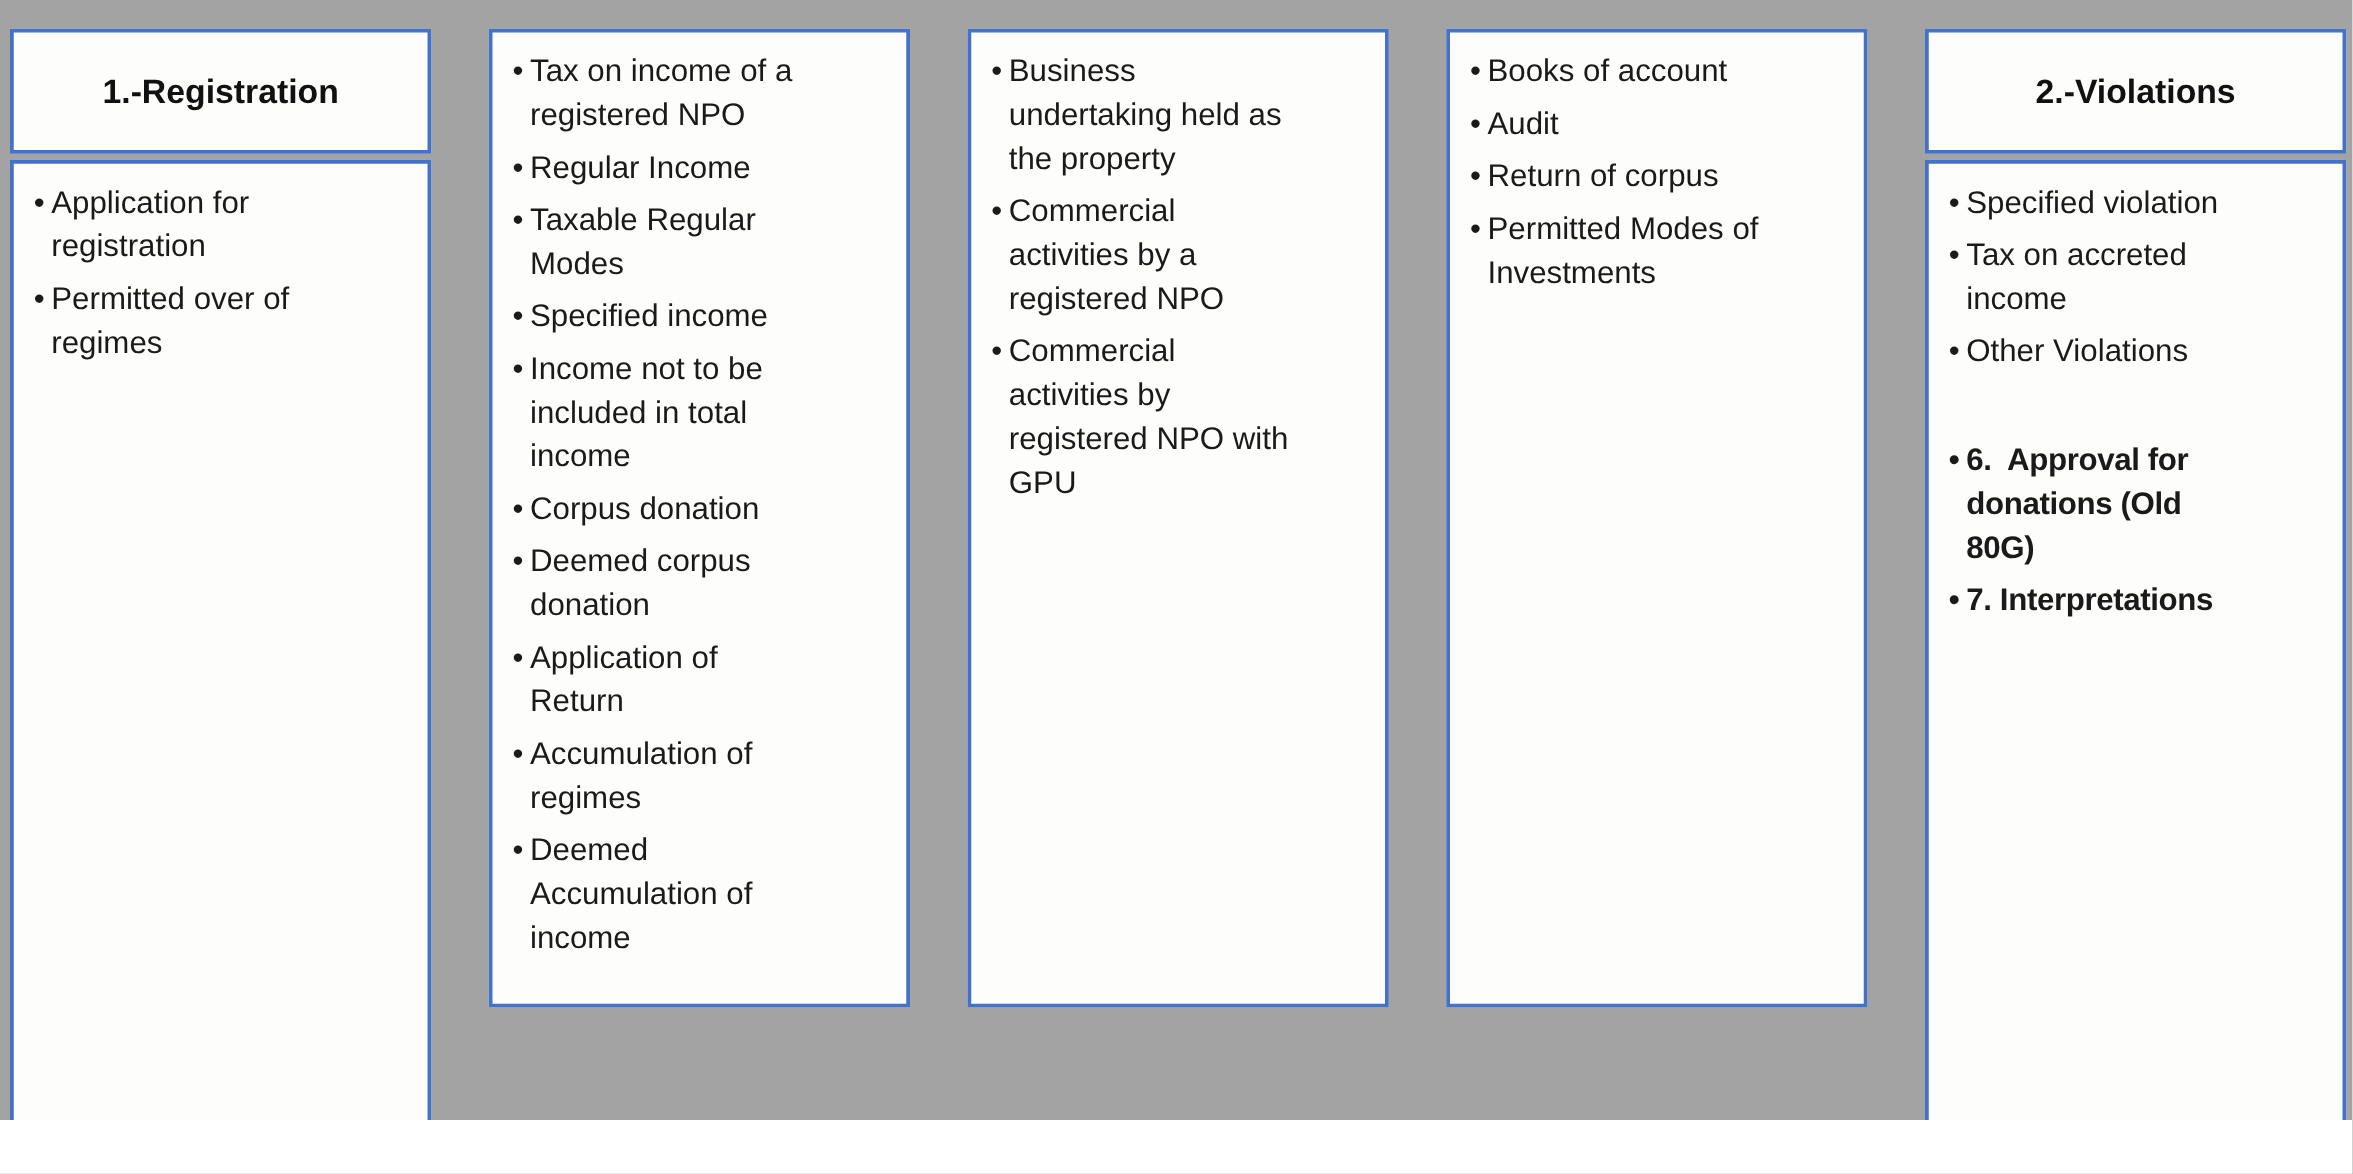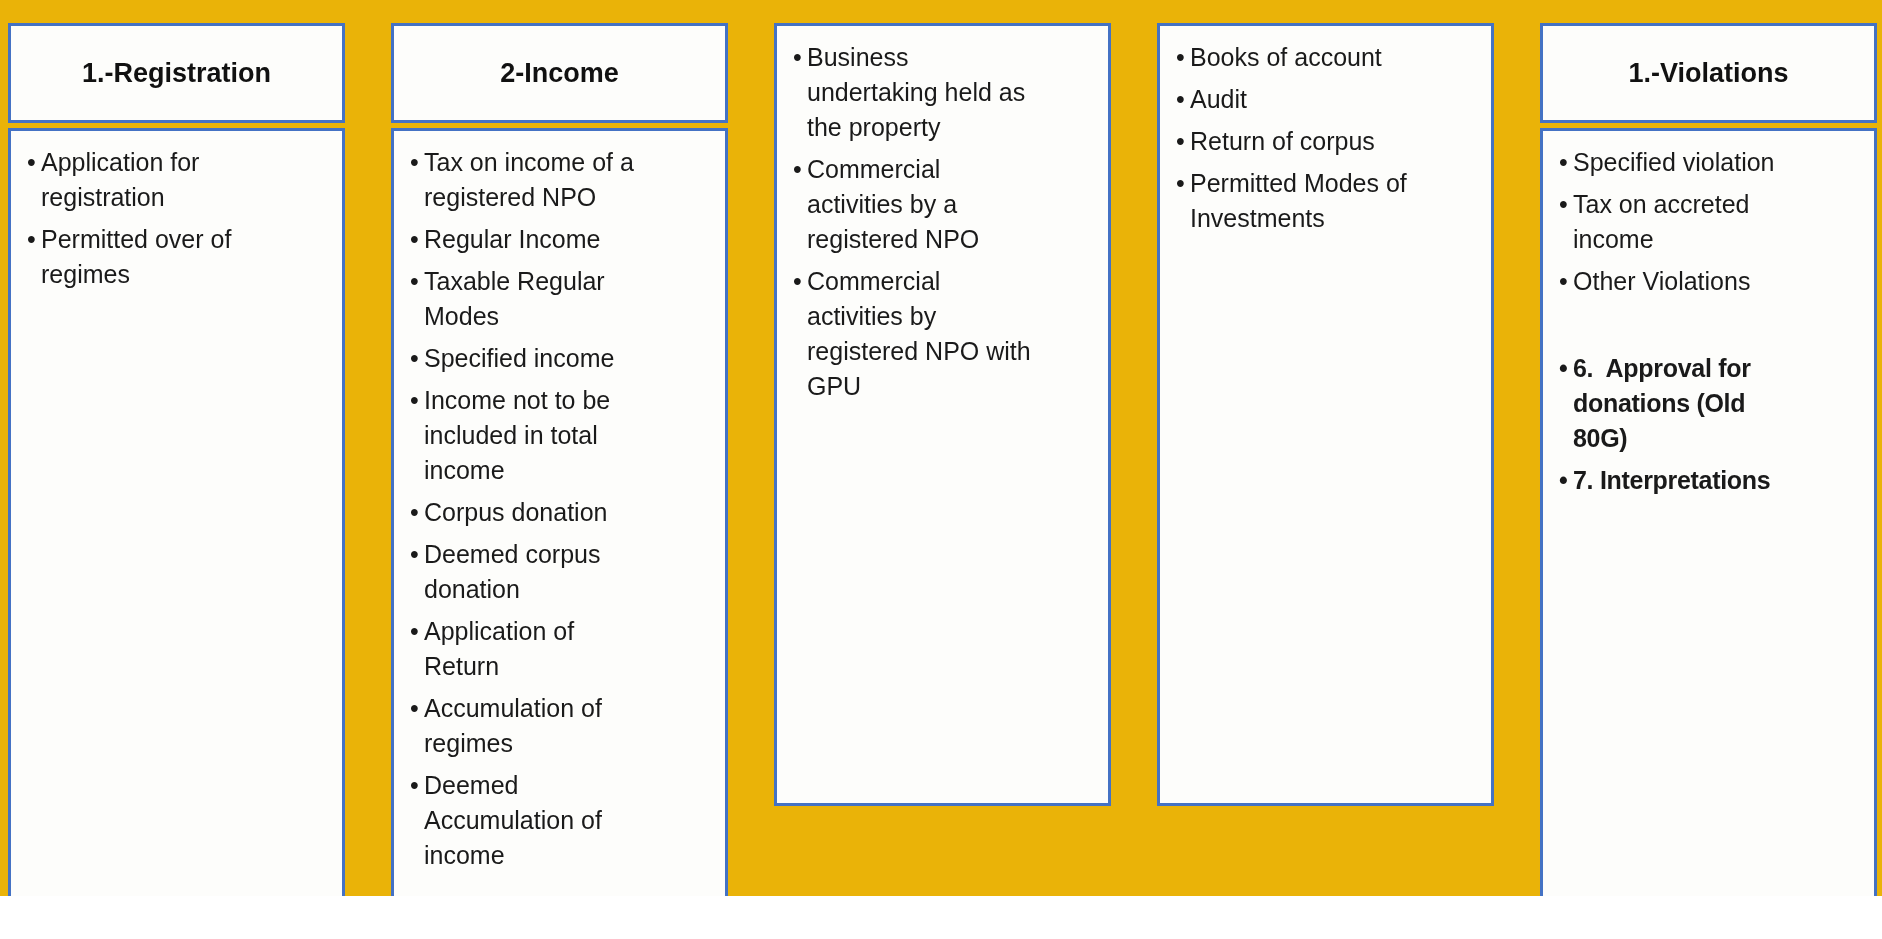--- a/index.html
+++ b/index.html
@@ -5,21 +5,21 @@
   html, body {
     margin: 0;
     padding: 0;
     background: #ffffff;
     font-family: "Liberation Sans", sans-serif;
   }
   .canvas {
     position: relative;
     width: 1882px;
     height: 896px;
-    background: #eab308;
+    background: #a3a3a3;
     overflow: hidden;
   }
   .board {
     position: absolute;
     left: 8px;
     top: 23px;
     display: flex;
     gap: 46px;
   }
   .column {
@@ -94,108 +94,105 @@
           <span class="item-text">Application for registration</span>
         </div>
         <div class="item">
           <span class="bullet">•</span>
           <span class="item-text">Permitted over of regimes</span>
         </div>
       </div>
     </div>
 
     <div class="column">
+      <div class="body-box">
+        <div class="item">
+          <span class="bullet">•</span>
+          <span class="item-text">Tax on income of a registered NPO</span>
+        </div>
+        <div class="item">
+          <span class="bullet">•</span>
+          <span class="item-text">Regular Income</span>
+        </div>
+        <div class="item">
+          <span class="bullet">•</span>
+          <span class="item-text">Taxable Regular Modes</span>
+        </div>
+        <div class="item">
+          <span class="bullet">•</span>
+          <span class="item-text">Specified income</span>
+        </div>
+        <div class="item">
+          <span class="bullet">•</span>
+          <span class="item-text">Income not to be included in total income</span>
+        </div>
+        <div class="item">
+          <span class="bullet">•</span>
+          <span class="item-text">Corpus donation</span>
+        </div>
+        <div class="item">
+          <span class="bullet">•</span>
+          <span class="item-text">Deemed corpus donation</span>
+        </div>
+        <div class="item">
+          <span class="bullet">•</span>
+          <span class="item-text">Application of Return</span>
+        </div>
+        <div class="item">
+          <span class="bullet">•</span>
+          <span class="item-text">Accumulation of regimes</span>
+        </div>
+        <div class="item">
+          <span class="bullet">•</span>
+          <span class="item-text">Deemed Accumulation of income</span>
+        </div>
+      </div>
+    </div>
+
+    <div class="column">
+      <div class="body-box">
+        <div class="item">
+          <span class="bullet">•</span>
+          <span class="item-text">Business undertaking held as the property</span>
+        </div>
+        <div class="item">
+          <span class="bullet">•</span>
+          <span class="item-text">Commercial activities by a registered NPO</span>
+        </div>
+        <div class="item">
+          <span class="bullet">•</span>
+          <span class="item-text">Commercial activities by registered NPO with GPU</span>
+        </div>
+      </div>
+    </div>
+
+    <div class="column">
+      <div class="body-box">
+        <div class="item">
+          <span class="bullet">•</span>
+          <span class="item-text">Books of account</span>
+        </div>
+        <div class="item">
+          <span class="bullet">•</span>
+          <span class="item-text">Audit</span>
+        </div>
+        <div class="item">
+          <span class="bullet">•</span>
+          <span class="item-text">Return of corpus</span>
+        </div>
+        <div class="item">
+          <span class="bullet">•</span>
+          <span class="item-text">Permitted Modes of Investments</span>
+        </div>
+      </div>
+    </div>
+
+    <div class="column">
       <div class="header-box">
-        <div class="header-title">2-Income</div>
-      </div>
-      <div class="body-box">
-        <div class="item">
-          <span class="bullet">•</span>
-          <span class="item-text">Tax on income of a registered NPO</span>
-        </div>
-        <div class="item">
-          <span class="bullet">•</span>
-          <span class="item-text">Regular Income</span>
-        </div>
-        <div class="item">
-          <span class="bullet">•</span>
-          <span class="item-text">Taxable Regular Modes</span>
-        </div>
-        <div class="item">
-          <span class="bullet">•</span>
-          <span class="item-text">Specified income</span>
-        </div>
-        <div class="item">
-          <span class="bullet">•</span>
-          <span class="item-text">Income not to be included in total income</span>
-        </div>
-        <div class="item">
-          <span class="bullet">•</span>
-          <span class="item-text">Corpus donation</span>
-        </div>
-        <div class="item">
-          <span class="bullet">•</span>
-          <span class="item-text">Deemed corpus donation</span>
-        </div>
-        <div class="item">
-          <span class="bullet">•</span>
-          <span class="item-text">Application of Return</span>
-        </div>
-        <div class="item">
-          <span class="bullet">•</span>
-          <span class="item-text">Accumulation of regimes</span>
-        </div>
-        <div class="item">
-          <span class="bullet">•</span>
-          <span class="item-text">Deemed Accumulation of income</span>
-        </div>
-      </div>
-    </div>
-
-    <div class="column">
-      <div class="body-box">
-        <div class="item">
-          <span class="bullet">•</span>
-          <span class="item-text">Business undertaking held as the property</span>
-        </div>
-        <div class="item">
-          <span class="bullet">•</span>
-          <span class="item-text">Commercial activities by a registered NPO</span>
-        </div>
-        <div class="item">
-          <span class="bullet">•</span>
-          <span class="item-text">Commercial activities by registered NPO with GPU</span>
-        </div>
-      </div>
-    </div>
-
-    <div class="column">
-      <div class="body-box">
-        <div class="item">
-          <span class="bullet">•</span>
-          <span class="item-text">Books of account</span>
-        </div>
-        <div class="item">
-          <span class="bullet">•</span>
-          <span class="item-text">Audit</span>
-        </div>
-        <div class="item">
-          <span class="bullet">•</span>
-          <span class="item-text">Return of corpus</span>
-        </div>
-        <div class="item">
-          <span class="bullet">•</span>
-          <span class="item-text">Permitted Modes of Investments</span>
-        </div>
-      </div>
-    </div>
-
-    <div class="column">
-      <div class="header-box">
-        <div class="header-title">1.-Violations</div>
+        <div class="header-title">2.-Violations</div>
       </div>
       <div class="body-box">
         <div class="item">
           <span class="bullet">•</span>
           <span class="item-text">Specified violation</span>
         </div>
         <div class="item">
           <span class="bullet">•</span>
           <span class="item-text">Tax on accreted income</span>
         </div>

